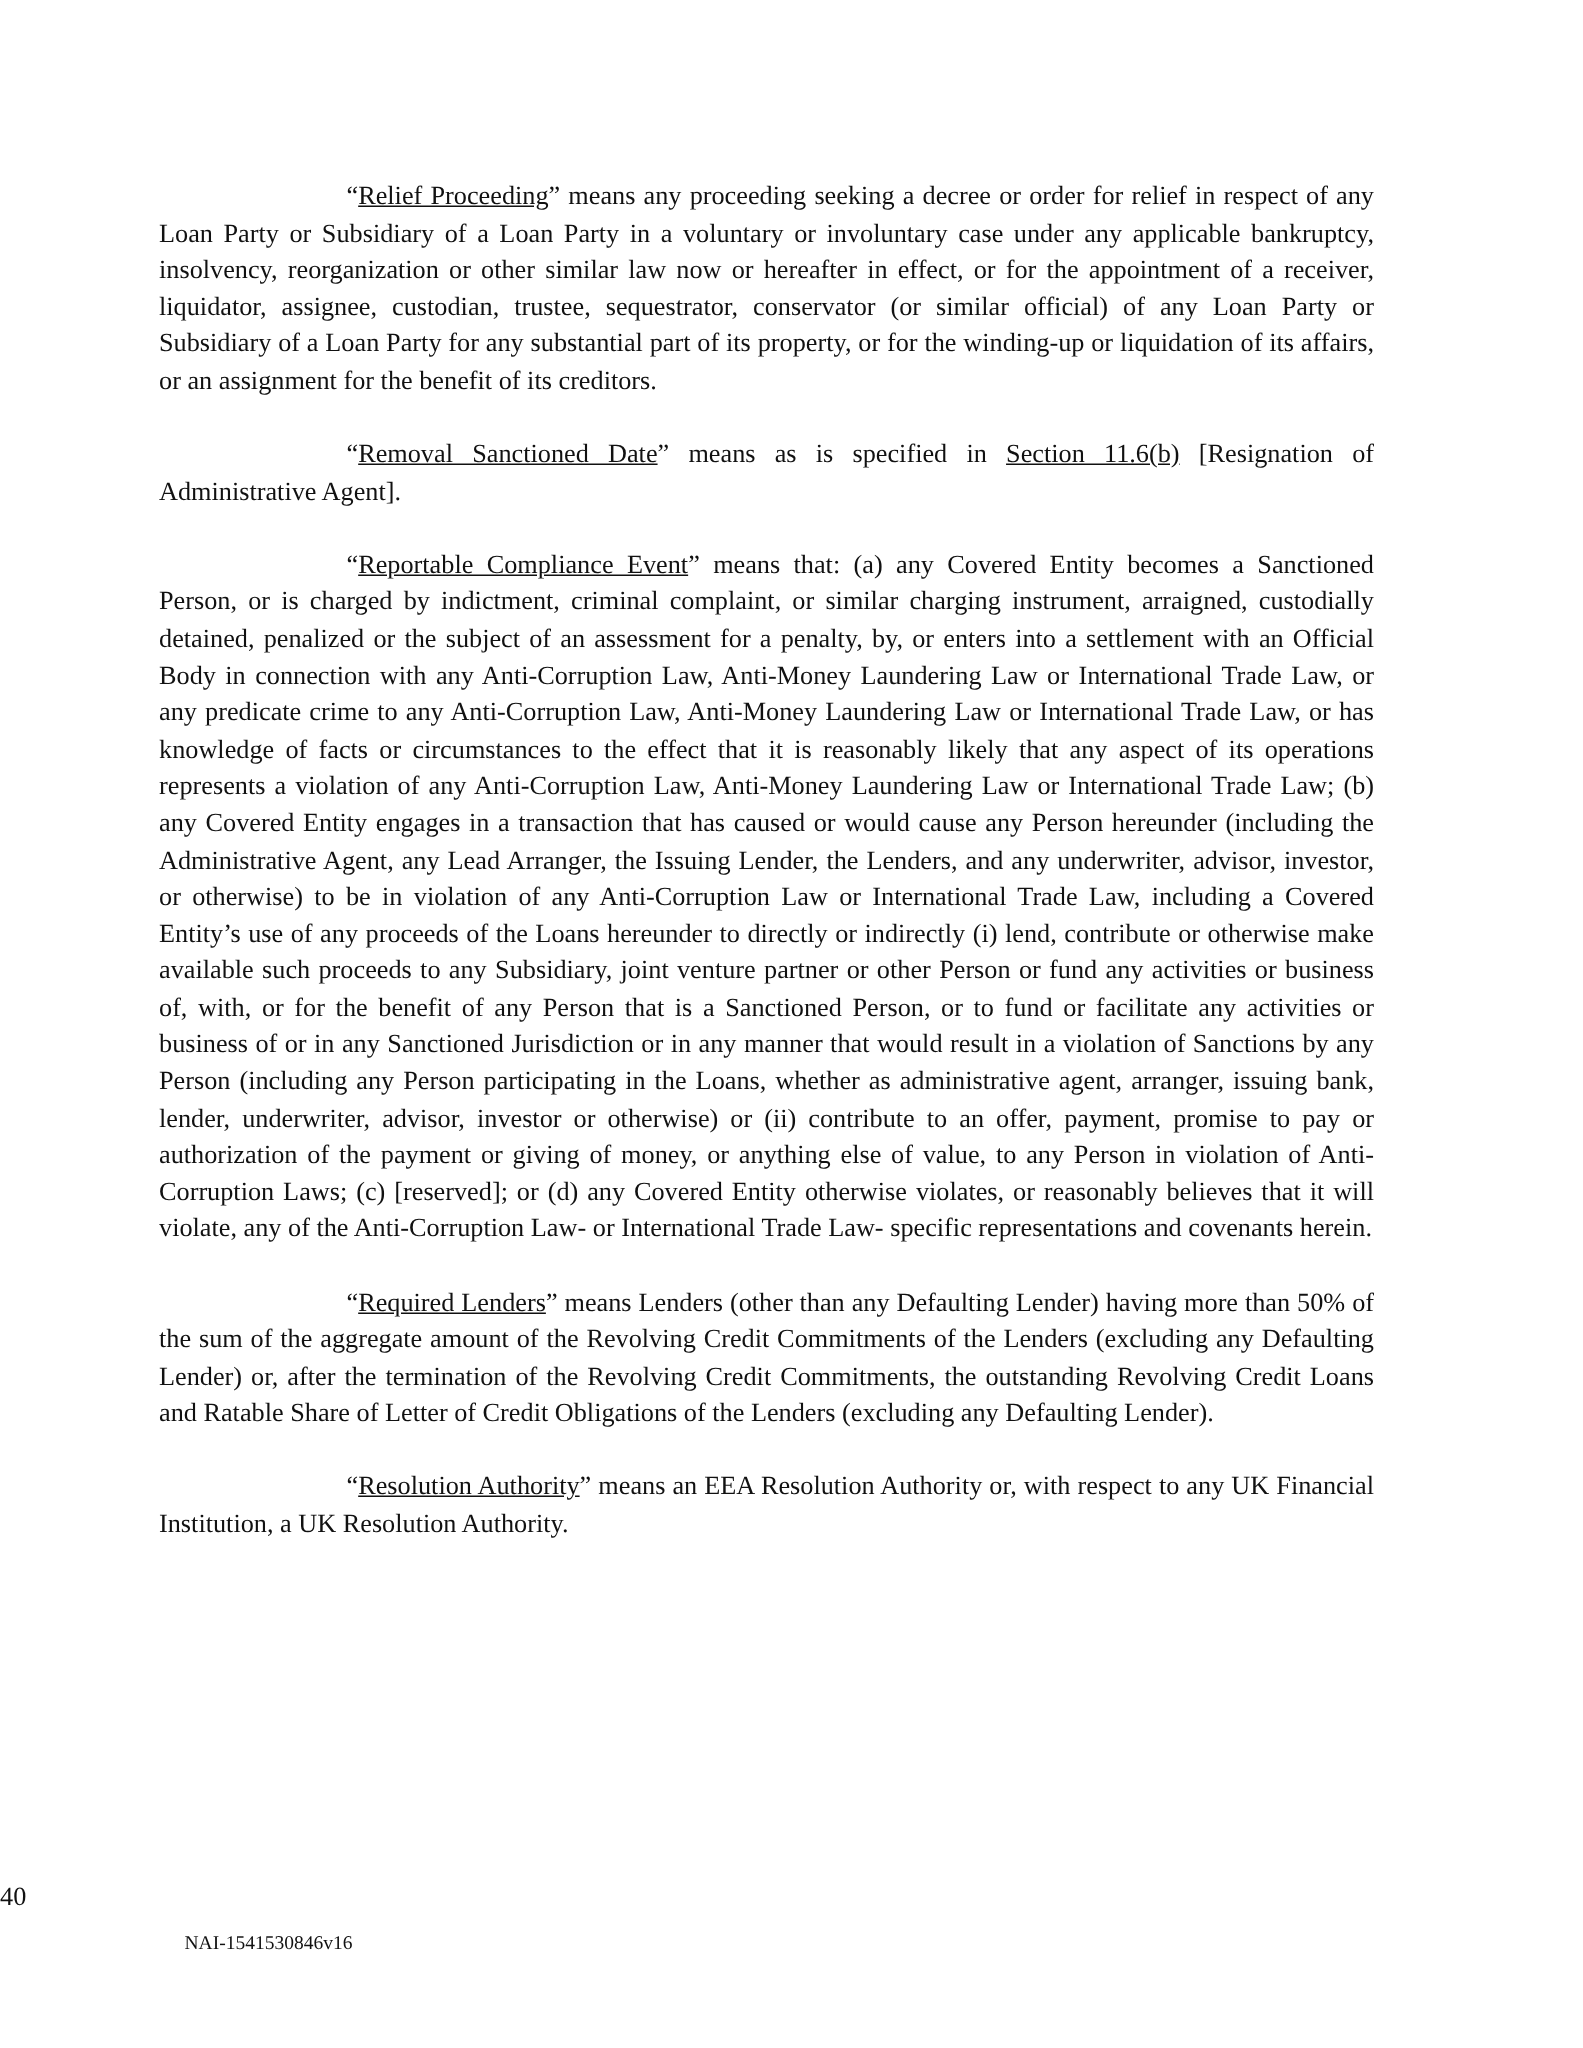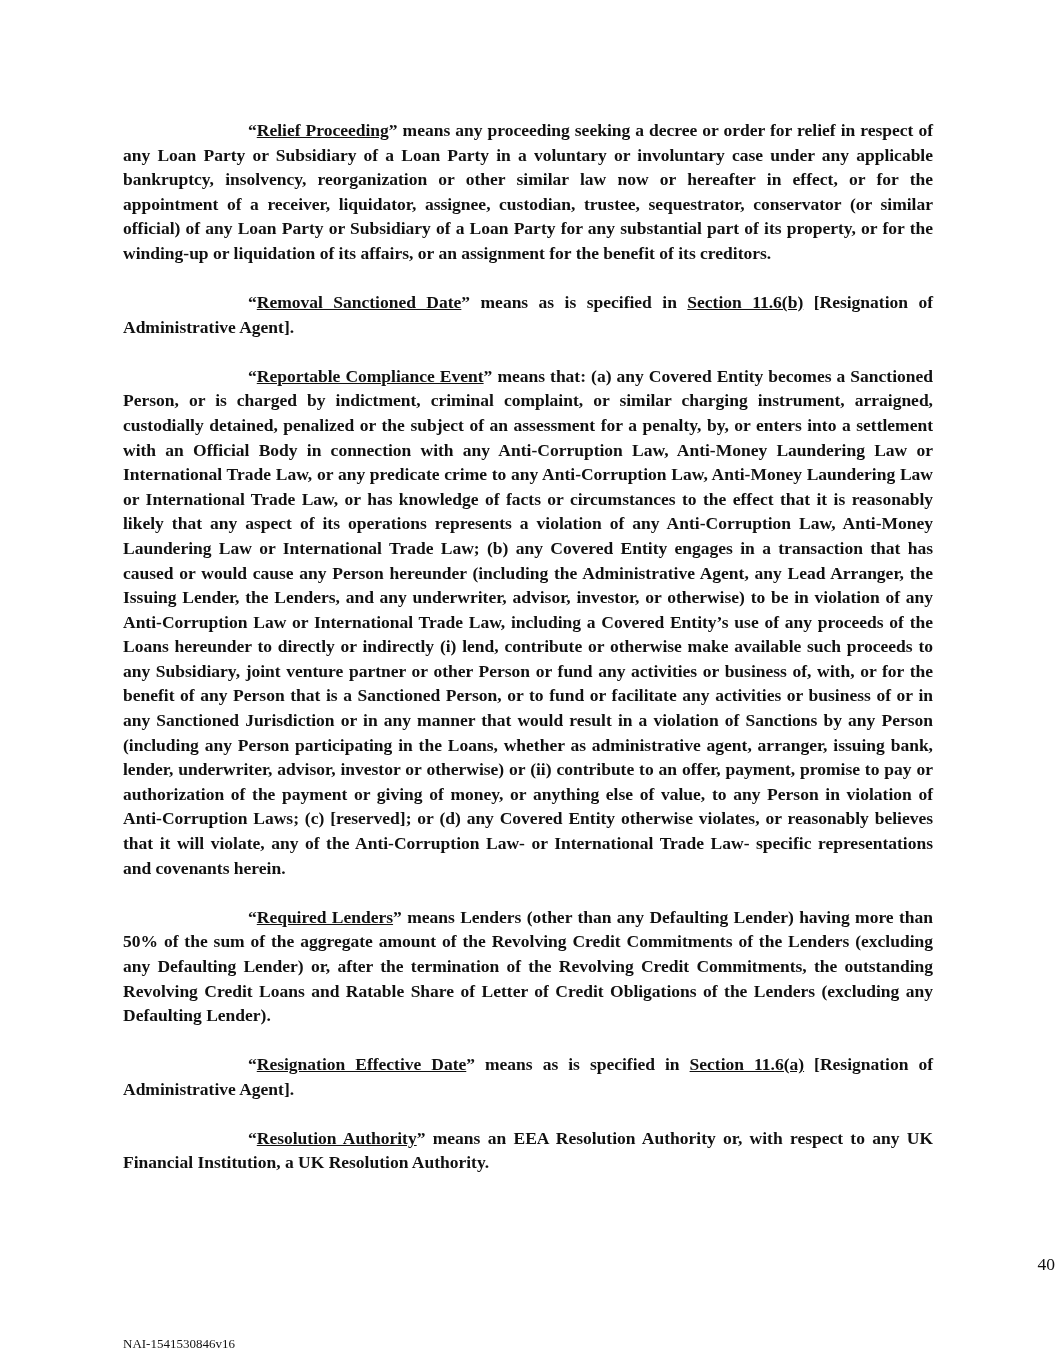--- a/index.html
+++ b/index.html
@@ -11,62 +11,60 @@
     position: relative;
     width: 1055px;
     height: 1365px;
     background: #ffffff;
     font-family: "Liberation Serif", serif;
     color: #111111;
     overflow: hidden;
   }
   .doc-body {
     position: absolute;
-    left: 123px;
+    left: 106px;
     top: 118px;
     width: 810px;
-    font-weight: bold;
   }
   .doc-body p {
     margin: 0 0 24.5px 0;
     font-size: 17.5px;
     line-height: 24.6px;
     text-align: justify;
     text-indent: 125px;
   }
   .doc-body p:last-child {
     margin-bottom: 16px;
   }
   .u {
     text-decoration: underline;
   }
   .page-number {
     position: absolute;
     top: 1252px;
     left: 0;
     width: 100%;
-    text-align: right;
+    text-align: left;
     font-size: 17.5px;
     line-height: 24px;
   }
   .footer-id {
     position: absolute;
     left: 123px;
-    top: 1336px;
+    top: 1287px;
     font-size: 13px;
     line-height: 16px;
   }
 </style>
 </head>
 <body>
 
 <div class="page">
   <div class="doc-body">
       <p><span>“</span><span class="u">Relief Proceeding</span><span>” means any proceeding seeking a decree or order for relief in respect of any Loan Party or Subsidiary of a Loan Party in a voluntary or involuntary case under any applicable bankruptcy, insolvency, reorganization or other similar law now or hereafter in effect, or for the appointment of a receiver, liquidator, assignee, custodian, trustee, sequestrator, conservator (or similar official) of any Loan Party or Subsidiary of a Loan Party for any substantial part of its property, or for the winding-up or liquidation of its affairs, or an assignment for the benefit of its creditors.</span></p>
       <p><span>“</span><span class="u">Removal Sanctioned Date</span><span>” means as is specified in </span><span class="u">Section 11.6(b)</span><span> [Resignation of Administrative Agent].</span></p>
       <p><span>“</span><span class="u">Reportable Compliance Event</span><span>” means that: (a) any Covered Entity becomes a Sanctioned Person, or is charged by indictment, criminal complaint, or similar charging instrument, arraigned, custodially detained, penalized or the subject of an assessment for a penalty, by, or enters into a settlement with an Official Body in connection with any Anti-Corruption Law, Anti-Money Laundering Law or International Trade Law, or any predicate crime to any Anti-Corruption Law, Anti-Money Laundering Law or International Trade Law, or has knowledge of facts or circumstances to the effect that it is reasonably likely that any aspect of its operations represents a violation of any Anti-Corruption Law, Anti-Money Laundering Law or International Trade Law; (b) any Covered Entity engages in a transaction that has caused or would cause any Person hereunder (including the Administrative Agent, any Lead Arranger, the Issuing Lender, the Lenders, and any underwriter, advisor, investor, or otherwise) to be in violation of any Anti-Corruption Law or International Trade Law, including a Covered Entity’s use of any proceeds of the Loans hereunder to directly or indirectly (i) lend, contribute or otherwise make available such proceeds to any Subsidiary, joint venture partner or other Person or fund any activities or business of, with, or for the benefit of any Person that is a Sanctioned Person, or to fund or facilitate any activities or business of or in any Sanctioned Jurisdiction or in any manner that would result in a violation of Sanctions by any Person (including any Person participating in the Loans, whether as administrative agent, arranger, issuing bank, lender, underwriter, advisor, investor or otherwise) or (ii) contribute to an offer, payment, promise to pay or authorization of the payment or giving of money, or anything else of value, to any Person in violation of Anti-Corruption Laws; (c) [reserved]; or (d) any Covered Entity otherwise violates, or reasonably believes that it will violate, any of the Anti-Corruption Law- or International Trade Law- specific representations and covenants herein.</span></p>
       <p><span>“</span><span class="u">Required Lenders</span><span>” means Lenders (other than any Defaulting Lender) having more than 50% of the sum of the aggregate amount of the Revolving Credit Commitments of the Lenders (excluding any Defaulting Lender) or, after the termination of the Revolving Credit Commitments, the outstanding Revolving Credit Loans and Ratable Share of Letter of Credit Obligations of the Lenders (excluding any Defaulting Lender).</span></p>
-      <p><span>“</span><span class="u">Resignation Effective Date</span><span>” means as is specified in </span><span class="u">Section 11.6(a)</span><span> [Resignation of Administrative Agent].</span></p>
       <p><span>“</span><span class="u">Resolution Authority</span><span>” means an EEA Resolution Authority or, with respect to any UK Financial Institution, a UK Resolution Authority.</span></p>
     </div>
   <div class="page-number">40</div>
   <div class="footer-id">NAI-1541530846v16</div>
 </div>
 
 </body></html>

